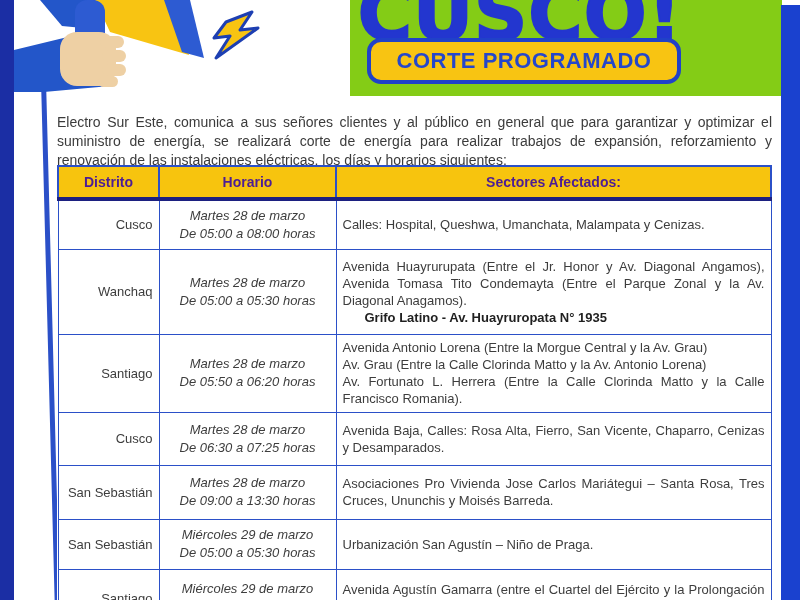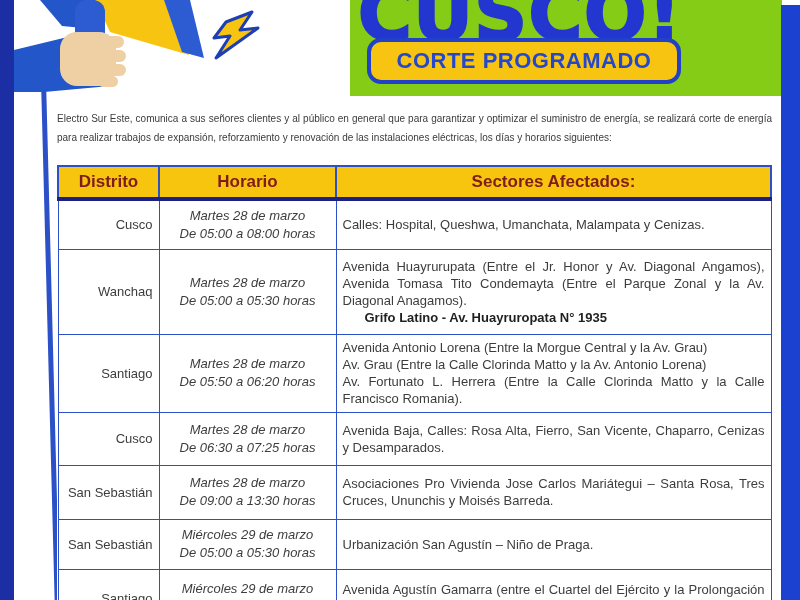--- a/index.html
+++ b/index.html
@@ -28,29 +28,29 @@
   .head-underline{position:absolute;left:95px;top:54px;width:228px;height:7px;background:#1d39c8;border-radius:3px;}
   .badge{
     position:absolute;left:17px;top:38px;width:314px;height:46px;box-sizing:border-box;
     background:#f8c412;border:4px solid #2041c8;border-radius:14px;
     display:flex;align-items:center;justify-content:center;
     font-weight:bold;font-size:22px;color:#2547cb;letter-spacing:0.5px;z-index:3;
   }
   
   .intro{
     position:absolute;left:57px;top:99px;width:715px;z-index:2;
-    font-size:10px;line-height:19px;text-align:justify;color:#3b3b3b;
+    font-size:14px;line-height:19px;text-align:justify;color:#3b3b3b;
   }
   
   table.sched{
     position:absolute;left:57px;top:165px;width:713px;z-index:2;
     border-collapse:collapse;table-layout:fixed;background:#ffffff;
   }
   table.sched th{
-    background:#f7c40e;color:#7f1d1d;font-size:17px;font-weight:bold;
+    background:#f7c40e;color:#4c1d95;font-size:14px;font-weight:bold;
     border:2px solid #2b50c8;border-bottom:4px solid #1c2080;height:26px;padding:2px;
   }
   table.sched td{
     border:1.5px solid #2b50c8;color:#3d3d3d;font-size:13px;vertical-align:middle;
     padding:4px 6px;
   }
   td.td-distrito{text-align:right;}
   td.td-horario{text-align:center;line-height:18px;font-style:italic;}
   td.td-sectores{text-align:justify;line-height:17px;padding:5px 10px;}
   .seg{margin:0;}

